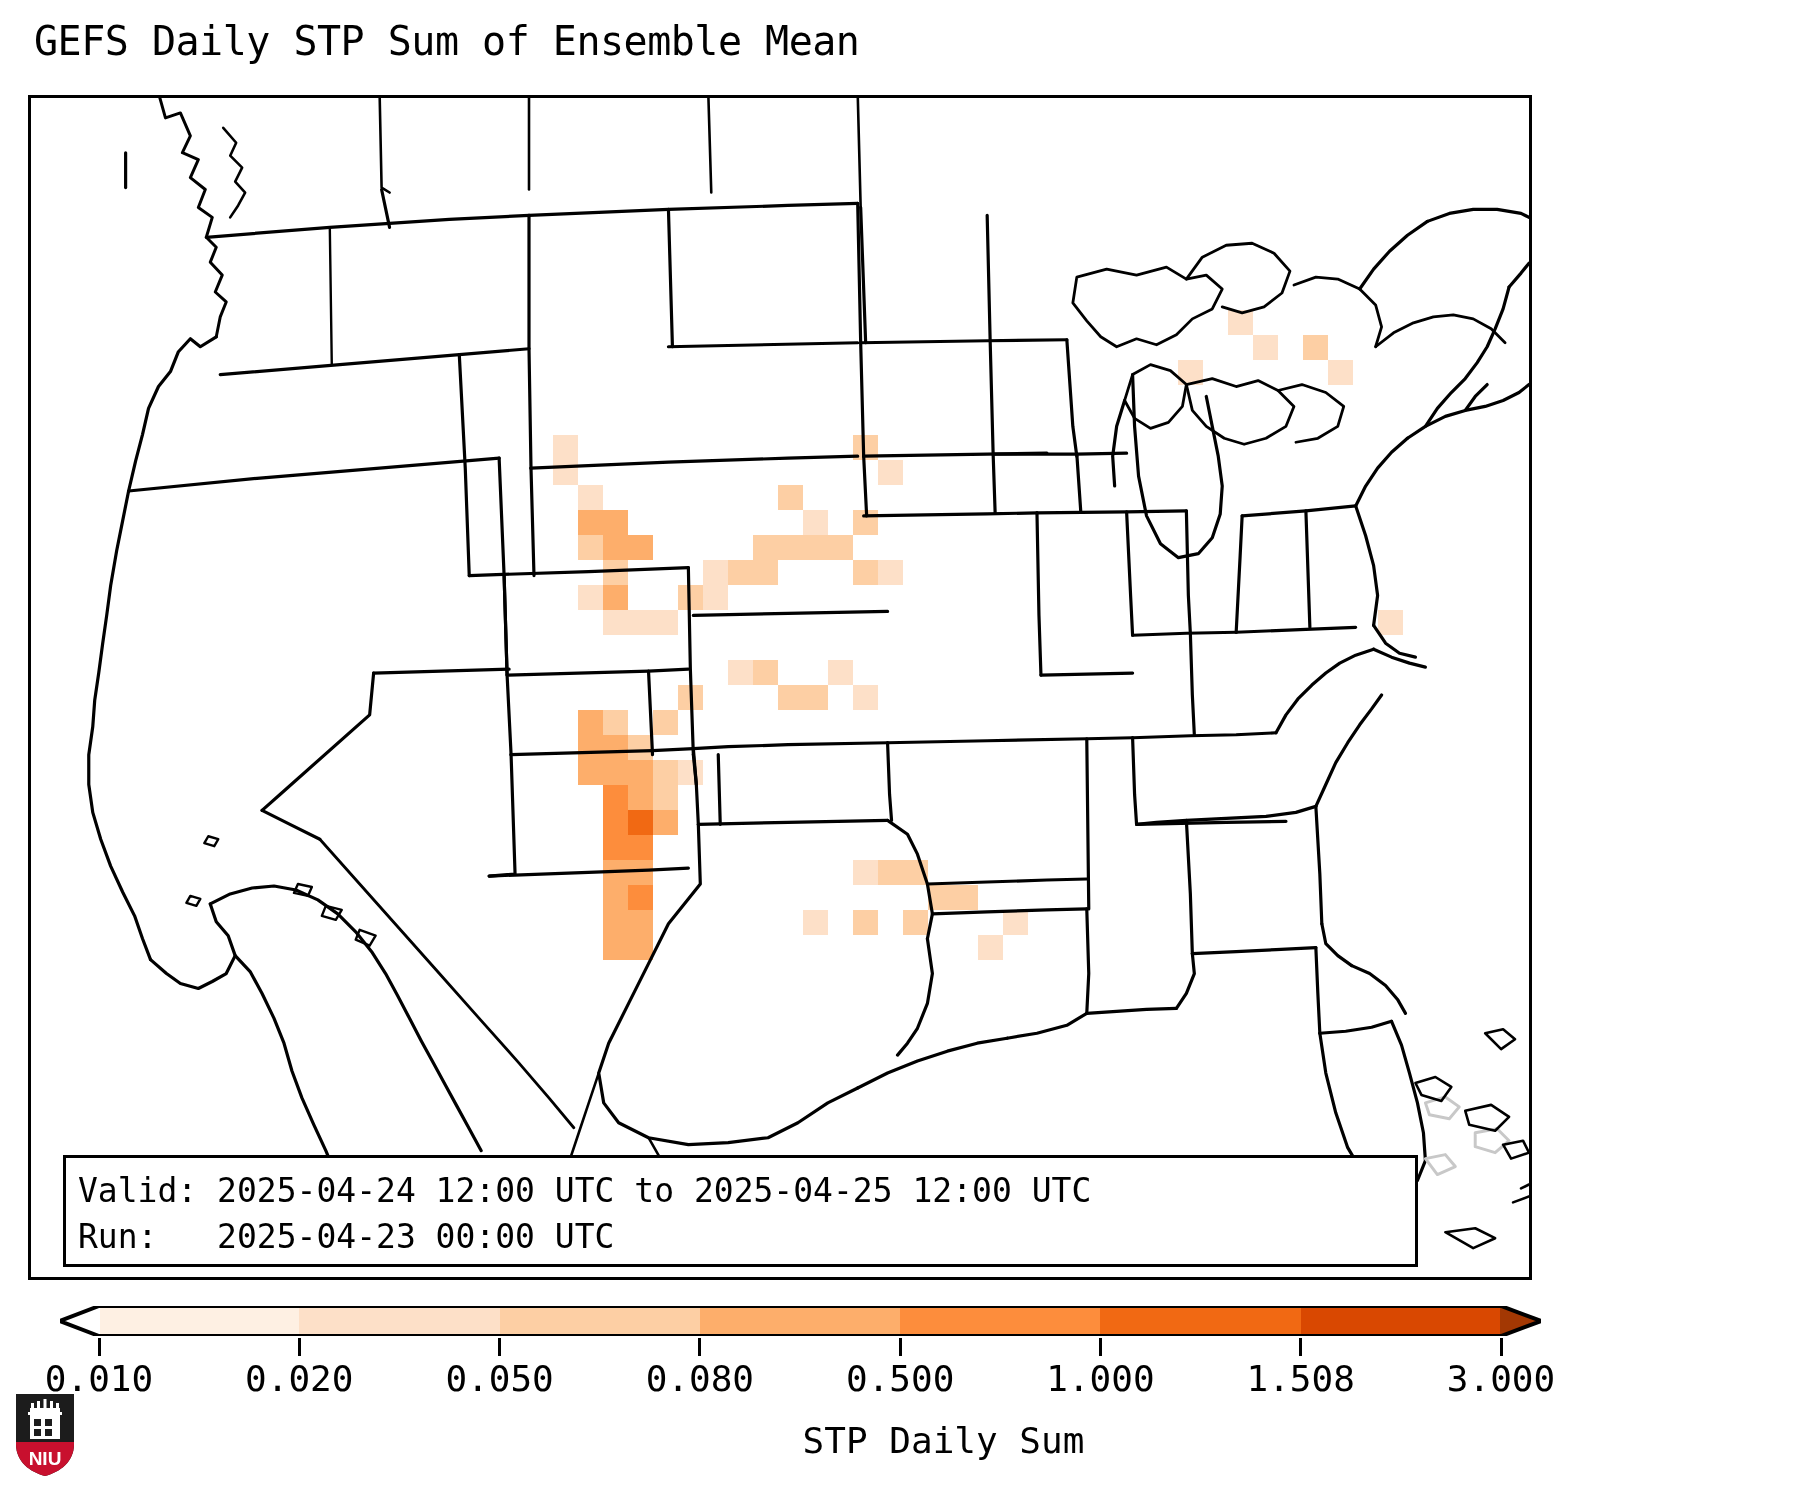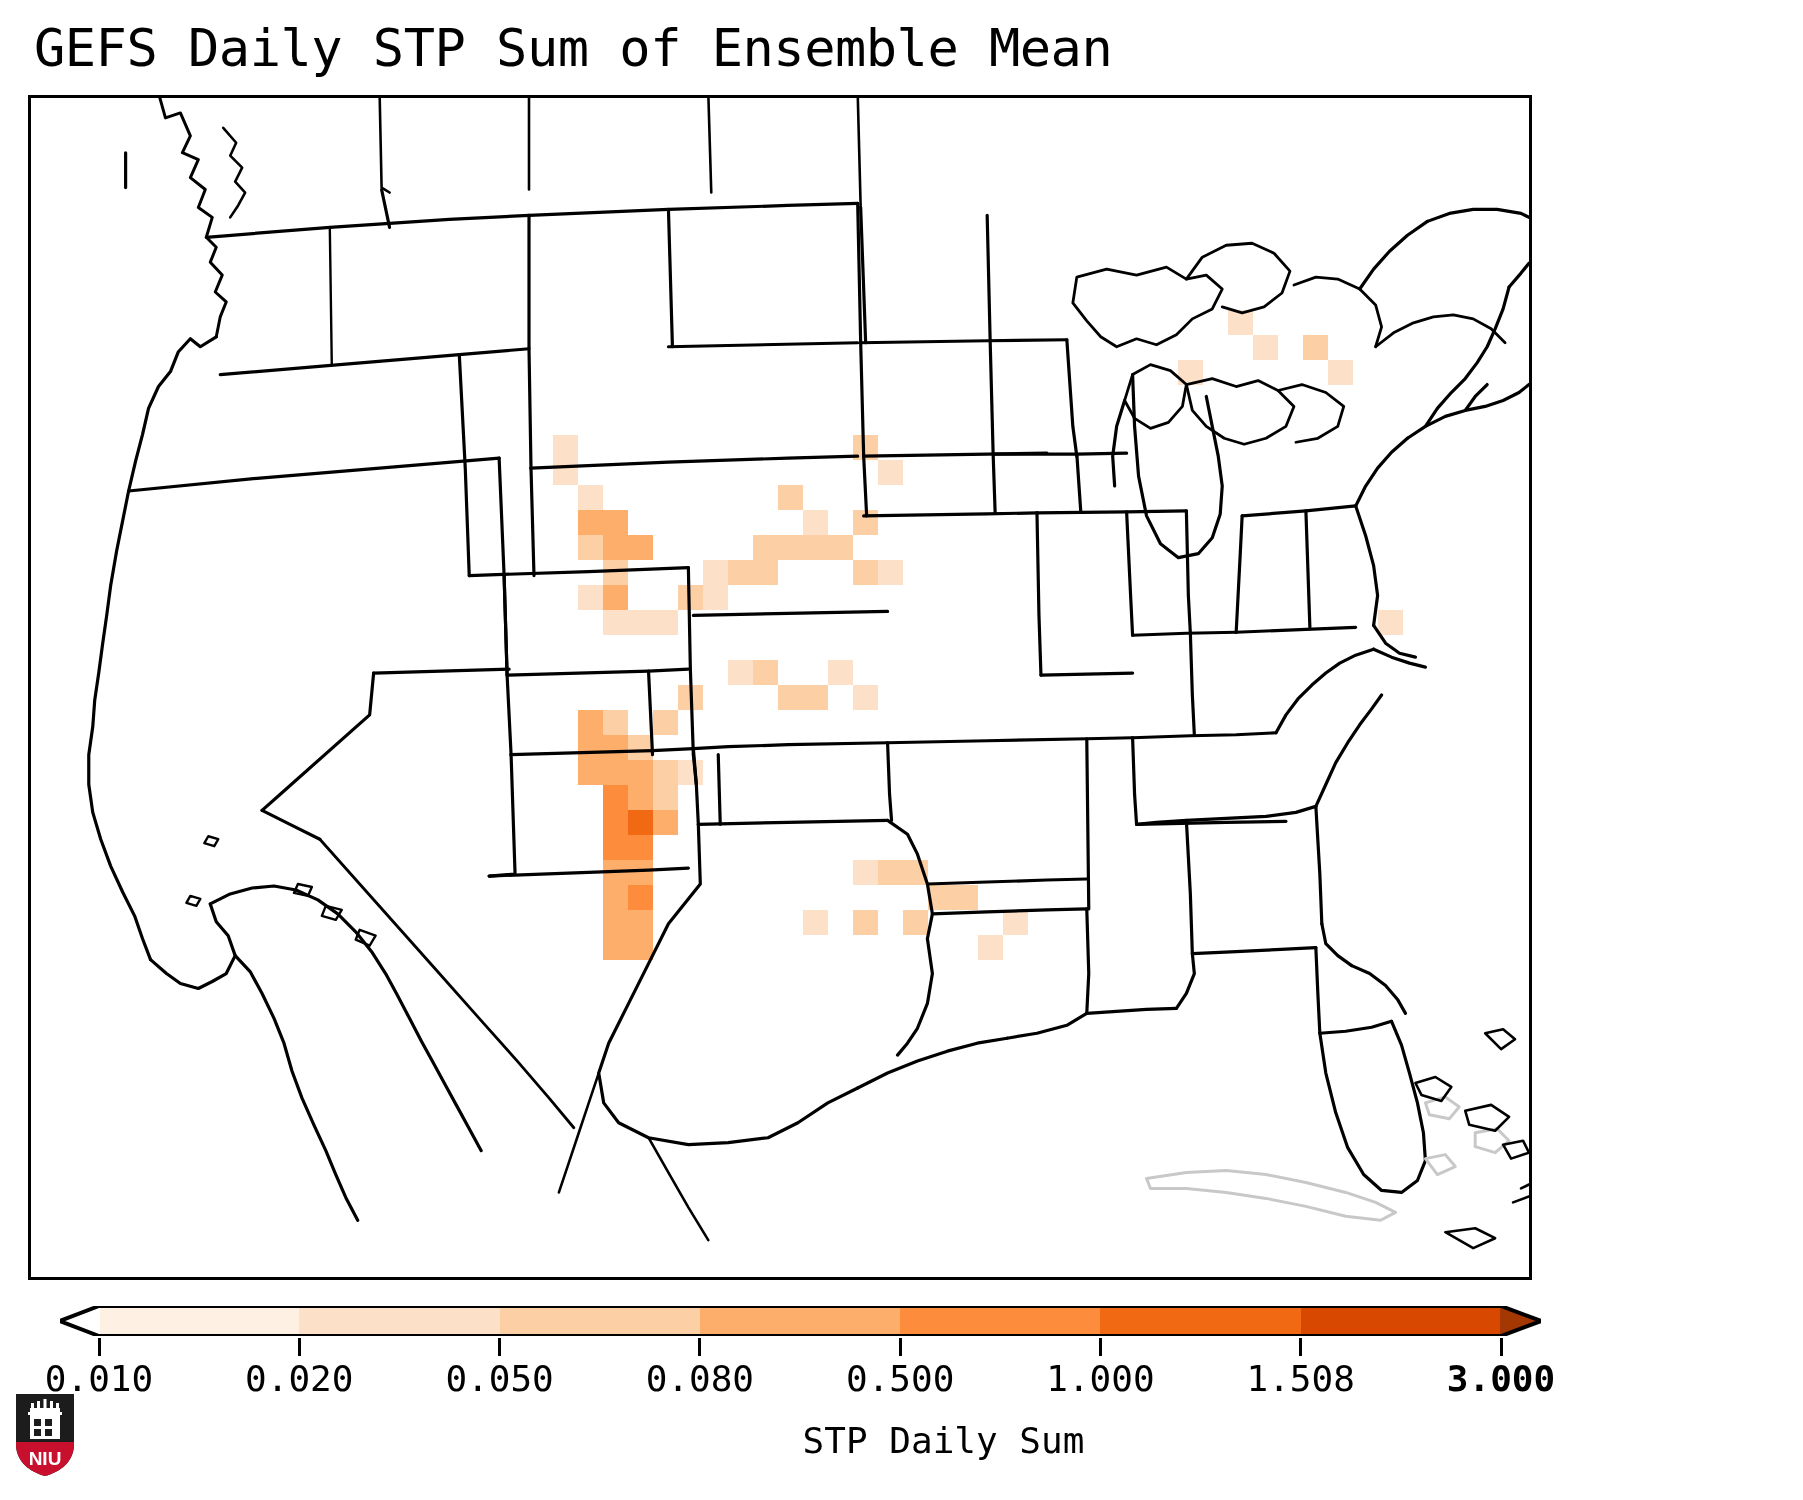--- a/index.html
+++ b/index.html
@@ -2,21 +2,21 @@
 <html><head>
 <meta charset="utf-8">
 <style>
   html,body{margin:0;padding:0;background:#ffffff;}
   body{width:1803px;height:1500px;position:relative;
        font-family:"DejaVu Sans Mono","Liberation Mono",monospace;
        -webkit-font-smoothing:antialiased;overflow:hidden;}
 
   #page-title{
     position:absolute;left:34px;top:18px;
-    font-size:52px;letter-spacing:-0.5px;color:#000;white-space:nowrap;
+    font-size:40px;letter-spacing:-0.5px;color:#000;white-space:nowrap;
   }
 
   
   #map-frame{
     position:absolute;left:28px;top:95px;width:1504px;height:1185px;
     border:3px solid #000;box-sizing:border-box;background:#fff;overflow:hidden;
   }
   #map-svg{position:absolute;left:0;top:0;width:100%;height:100%;display:block;}
   #data-layer{position:absolute;left:0;top:0;width:100%;height:100%;}
 
@@ -315,20 +315,24 @@
       <path d="M1390,990 L1410,984 L1426,994 L1416,1008 L1396,1002 Z" stroke-width="2.6"></path>
       <path d="M1440,1018 L1466,1012 L1484,1024 L1470,1038 L1444,1032 Z" stroke-width="2.6"></path>
       <path d="M1478,1052 L1498,1048 L1504,1060 L1486,1066 Z" stroke-width="2.6"></path>
       <path d="M1460,940 L1478,936 L1490,946 L1476,956 Z" stroke-width="2.6"></path>
       <path d="M1496,1096 L1504,1092" stroke-width="2.6"></path>
       <path d="M1488,1110 L1504,1104" stroke-width="2.6"></path>
       <path d="M1420,1140 L1450,1136 L1470,1146 L1448,1156 Z" stroke-width="2.6"></path>
     </g>
   </svg>
 
+  <div id="info-box" style="left:32px;top:1057px;">
+    <div class="info-line">Valid: 2025-04-24 12:00 UTC to 2025-04-25 12:00 UTC</div>
+    <div class="info-line">Run:   2025-04-23 00:00 UTC</div>
+  </div>
 </div>
 
 <div id="colorbar-wrap">
   <div id="cbar-body">
       <div class="cb-band" style="background: rgb(254, 240, 227);"></div>
       <div class="cb-band" style="background: rgb(253, 224, 200);"></div>
       <div class="cb-band" style="background: rgb(253, 207, 164);"></div>
       <div class="cb-band" style="background: rgb(253, 174, 107);"></div>
       <div class="cb-band" style="background: rgb(253, 141, 60);"></div>
       <div class="cb-band" style="background: rgb(241, 105, 19);"></div>
@@ -356,21 +360,21 @@
       <div class="cb-tick" style="left: 1499.5px;"></div>
     </div>
   <div id="cbar-labels">
       <div class="cb-label" style="left: 99px;">0.010</div>
       <div class="cb-label" style="left: 299.286px;">0.020</div>
       <div class="cb-label" style="left: 499.571px;">0.050</div>
       <div class="cb-label" style="left: 699.857px;">0.080</div>
       <div class="cb-label" style="left: 900.143px;">0.500</div>
       <div class="cb-label" style="left: 1100.43px;">1.000</div>
       <div class="cb-label" style="left: 1300.71px;">1.508</div>
-      <div class="cb-label" style="left: 1501px; font-weight: bold;">3.000</div>
+      <div class="cb-label" style="left: 1501px;">3.000</div>
     </div>
 </div>
 
 <div id="cbar-axis-label">STP Daily Sum</div>
 
 <svg id="niu-logo" viewBox="0 0 62 86">
   <path d="M2,2 L60,2 L60,52 C60,70 46,80 31,84 C16,80 2,70 2,52 Z" fill="#1c1c1c"></path>
   <path d="M2,50 L60,50 L60,52 C60,70 46,80 31,84 C16,80 2,70 2,52 Z" fill="#C8102E"></path>
   <g fill="#ffffff">
     <rect x="16" y="16" width="30" height="4"></rect>

